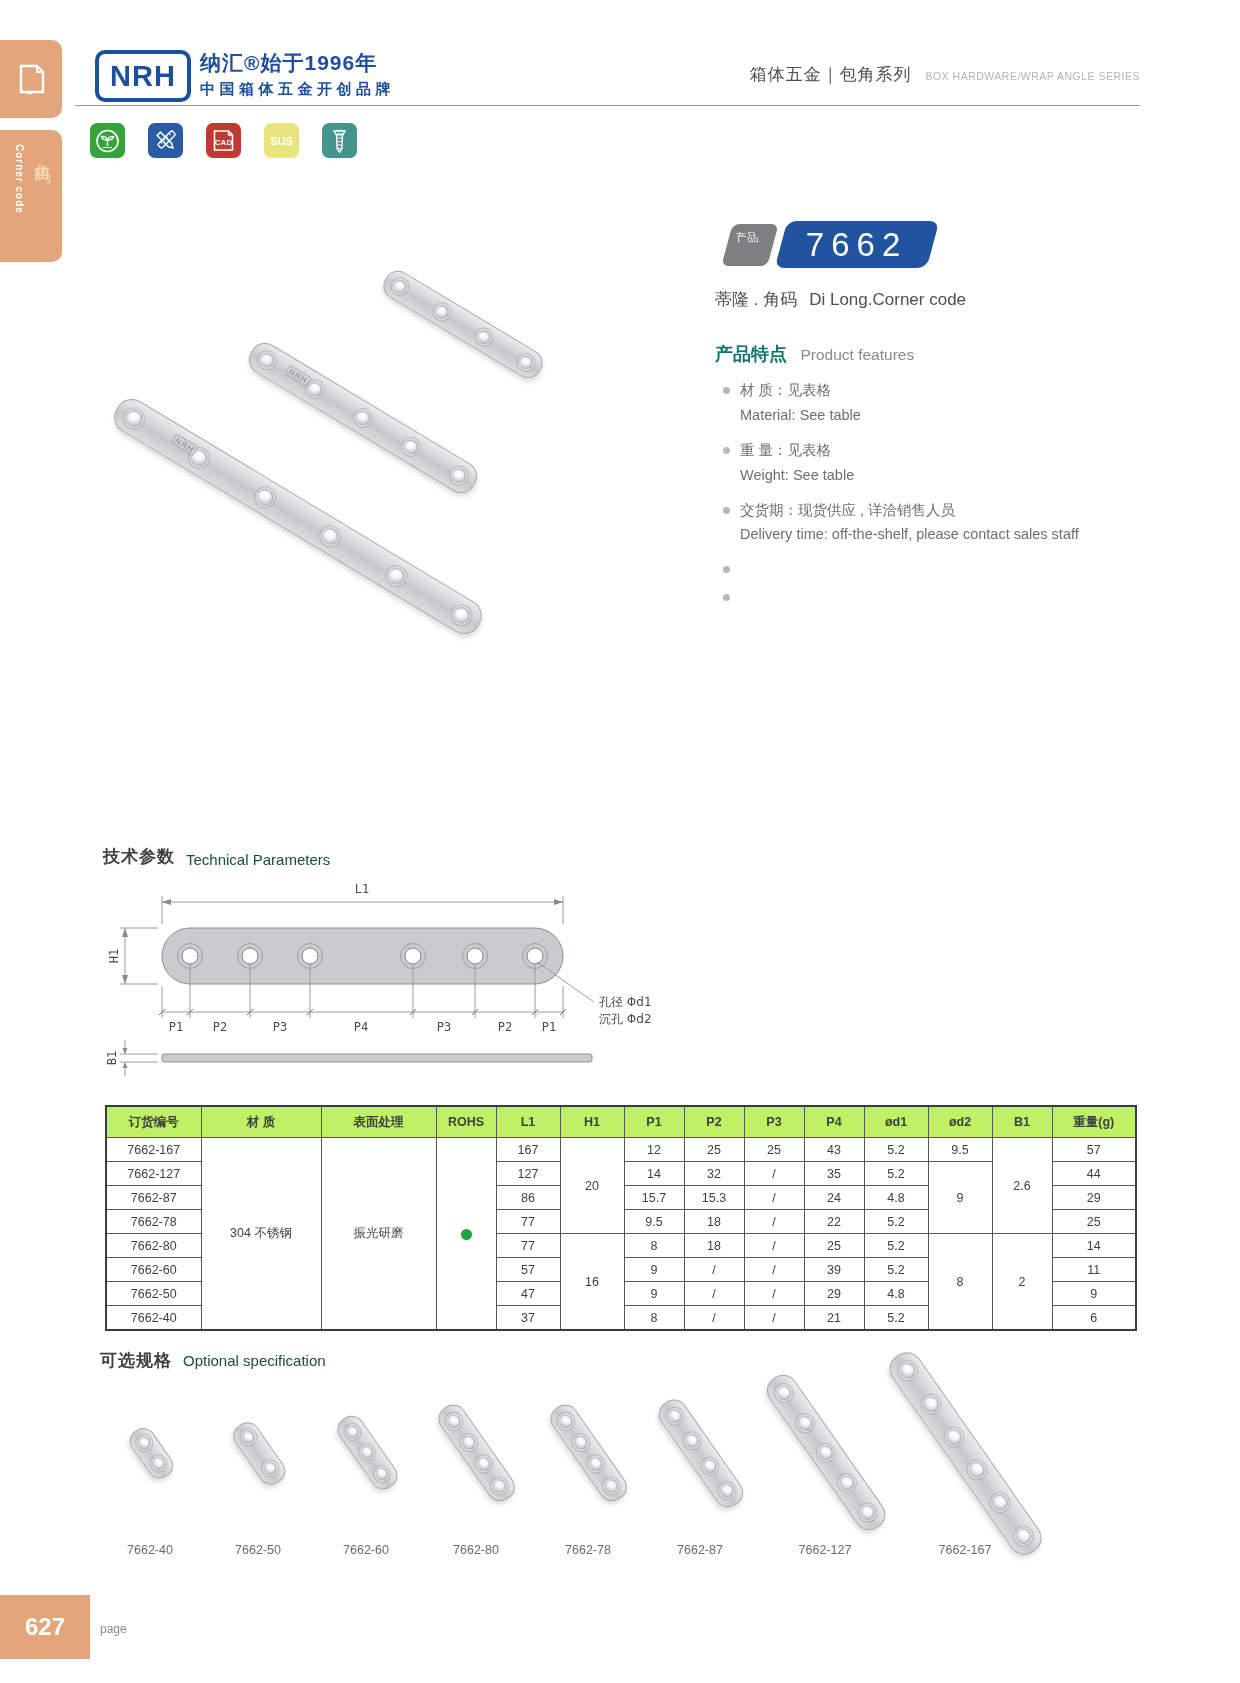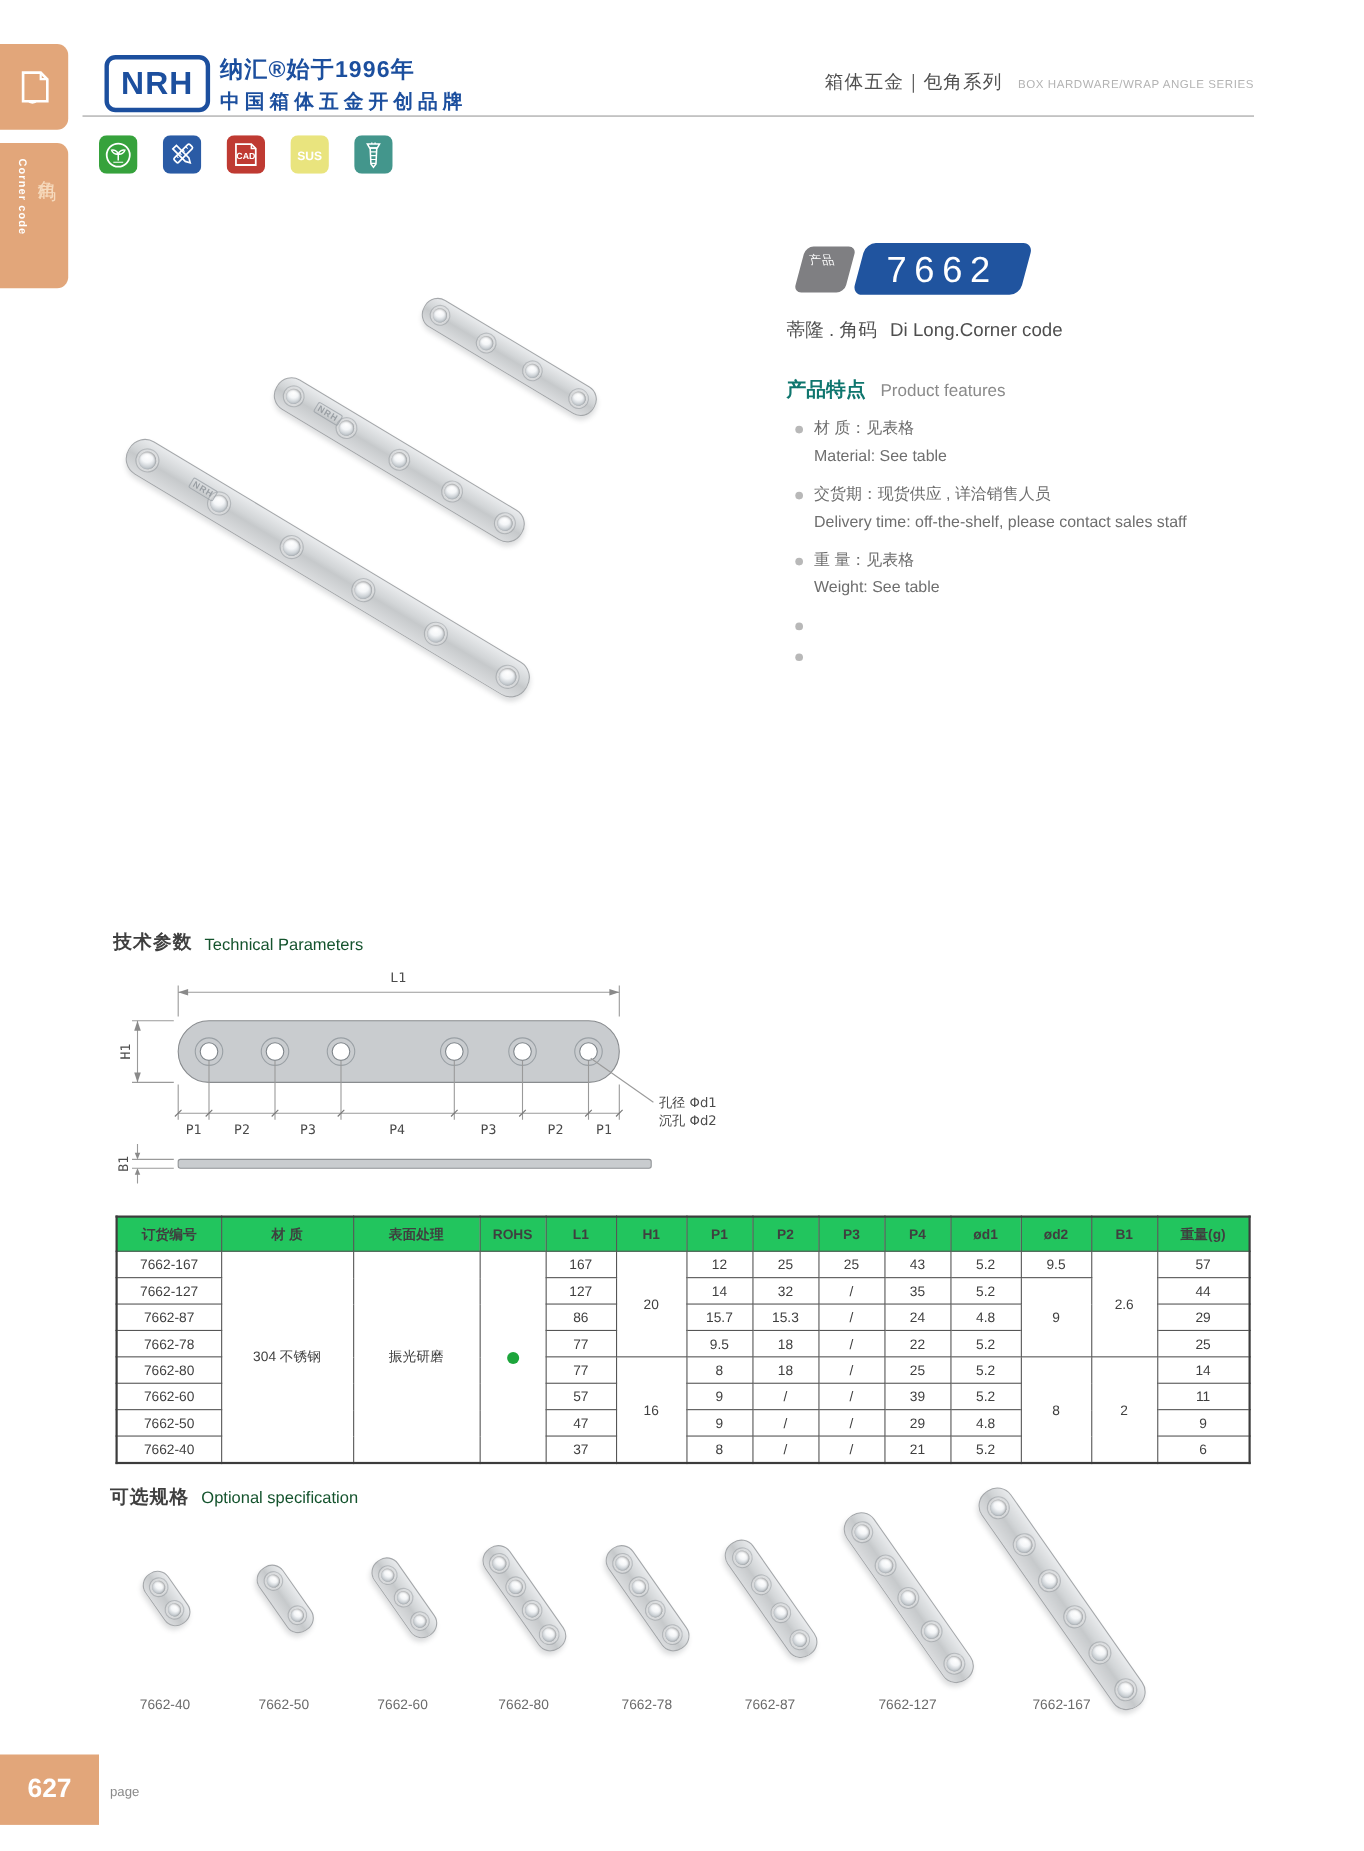--- a/index.html
+++ b/index.html
@@ -12,21 +12,21 @@
   .tab-cat{top:130px;width:62px;height:132px;}
   .tab-doc svg{position:absolute;left:15px;top:22px;}
   .v-en{position:absolute;left:14px;top:14px;writing-mode:vertical-rl;font-size:10px;font-weight:700;color:#ffffff;letter-spacing:1px;}
   .v-cn{position:absolute;left:31px;top:20px;writing-mode:vertical-rl;font-size:17px;color:#f6dabd;letter-spacing:4px;}
 
   
   .logo-box{position:absolute;left:95px;top:50px;width:88px;height:44px;border:4px solid #1c4f9e;border-radius:10px;
             display:flex;align-items:center;justify-content:center;font-weight:700;font-size:29px;color:#1c4f9e;letter-spacing:1px;}
   .slogan{position:absolute;left:200px;top:49px;color:#1c4f9e;}
   .slogan1{font-size:21px;font-weight:700;letter-spacing:1px;}
-  .slogan2{font-size:18px;letter-spacing:4.5px;margin-top:3px;font-weight:600;}
+  .slogan2{font-size:15px;letter-spacing:4.5px;margin-top:3px;font-weight:600;}
   .header-right{position:absolute;right:100px;top:63px;display:flex;align-items:baseline;}
   .cat-cn{font-size:17px;color:#4f4f4f;letter-spacing:1px;}
   .cat-en{font-size:10.5px;color:#b3b3b3;margin-left:14px;letter-spacing:.5px;}
   .header-rule{position:absolute;left:75px;top:105px;width:1065px;height:1px;background:#9b9b9b;}
 
   
   .icon-row{position:absolute;left:90px;top:123px;display:flex;}
   .icon-row svg{margin-right:23px;}
 
   
@@ -58,21 +58,21 @@
   
   #diagram{position:absolute;left:100px;top:862px;}
   #diagram text{font-family:"DejaVu Sans Mono","DejaVu Sans",monospace;font-size:12px;fill:#4a4a4a;}
   #diagram .cjk{font-family:"DejaVu Sans",sans-serif;font-size:12px;}
   .dimline{stroke:#9a9a9a;stroke-width:1;fill:none;}
   .dimarrow{fill:#8a8a8a;}
 
   
   .spec-table{position:absolute;left:105px;top:1105px;width:1030px;border-collapse:collapse;table-layout:fixed;
               text-align:center;color:#3f3f3f;border:2px solid #3c3c3c;}
-  .spec-table th{background:#22c55e;font-size:12.5px;font-weight:600;height:30px;border:1px solid #565656;padding:0;}
+  .spec-table th{background:#bef264;font-size:12.5px;font-weight:600;height:30px;border:1px solid #565656;padding:0;}
   .spec-table td{font-size:12.5px;height:23px;border:1px solid #565656;padding:0;}
   .rohs-dot{display:inline-block;width:11px;height:11px;border-radius:50%;background:#1ca53b;vertical-align:middle;}
 
   
   .strip{position:absolute;background:linear-gradient(to bottom,#e9ebed 0%,#d2d5d7 40%,#c6c9cb 55%,#dadcde 100%);
          border:1px solid #a5a8ab;box-shadow:2px 3px 5px rgba(60,65,70,.18);}
   .hole{position:absolute;border-radius:50%;
         background:radial-gradient(circle at 38% 32%,#ffffff 0%,#f4f6f8 35%,#c2c8cd 70%,#8e959c 100%);
         box-shadow:inset 0 1px 2px rgba(0,0,0,.35),0 0 0 2px rgba(255,255,255,.5),0 0 0 3px rgba(120,126,132,.35);}
   .stamp{position:absolute;left:15%;top:24%;font-size:8px;font-weight:700;color:#878d93;border:1px solid #9aa0a6;
@@ -172,29 +172,29 @@
     <div class="feat-item">
       <span class="feat-dot"></span>
       <div>
           <div class="feat-cn">材  质：见表格</div>
            <div class="feat-en">Material: See table</div>
         </div>
     </div>
     <div class="feat-item">
       <span class="feat-dot"></span>
       <div>
-          <div class="feat-cn">交货期：现货供应 , 详洽销售人员</div>
-           <div class="feat-en">Delivery time: off-the-shelf, please contact sales staff</div>
+          <div class="feat-cn">重  量：见表格</div>
+           <div class="feat-en">Weight: See table</div>
         </div>
     </div>
     <div class="feat-item">
       <span class="feat-dot"></span>
       <div>
-          <div class="feat-cn">重  量：见表格</div>
-           <div class="feat-en">Weight: See table</div>
+          <div class="feat-cn">交货期：现货供应 , 详洽销售人员</div>
+           <div class="feat-en">Delivery time: off-the-shelf, please contact sales staff</div>
         </div>
     </div>
     <div class="feat-item">
       <span class="feat-dot"></span>
     </div>
     <div class="feat-item">
       <span class="feat-dot"></span>
     </div>
   </div>
 

